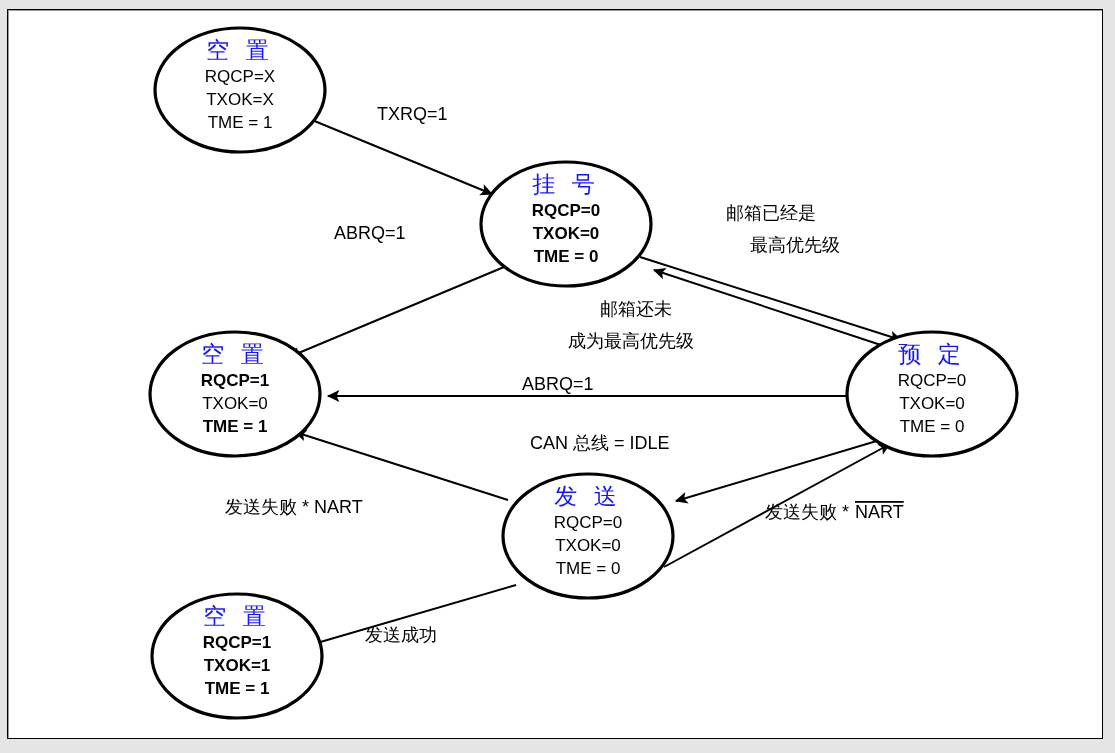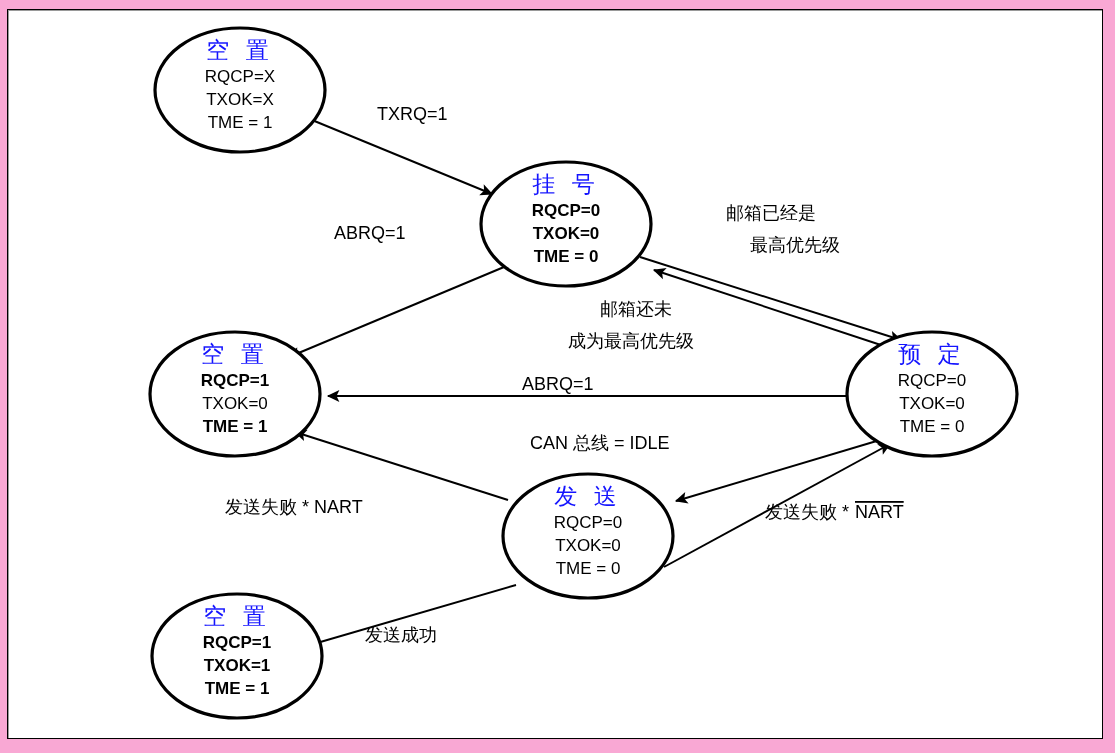--- a/index.html
+++ b/index.html
@@ -1,18 +1,18 @@
 <!DOCTYPE html>
 <html><head>
 <meta charset="utf-8">
 <style>
   html,body{margin:0;padding:0;background:#ffffff;}
   body{width:1115px;height:753px;overflow:hidden;
        font-family:"Liberation Sans","DejaVu Sans",sans-serif;}
-  #canvas{position:relative;width:1115px;height:753px;background:#f9a8d4;}
+  #canvas{position:relative;width:1115px;height:753px;background:#e5e5e5;}
   #frame{position:absolute;left:7px;top:9px;width:1096px;height:730px;
          border:1px solid #000;box-shadow:1px 1px 0 #9a9a9a inset;
          box-sizing:border-box;background:#fff;}
   svg{position:absolute;left:0;top:0;width:1115px;height:753px;}
   .ell{fill:#ffffff;stroke:#000000;stroke-width:3.2;}
   .ln{stroke:#000000;stroke-width:1.9;fill:none;}
   .hd{fill:#000000;}
   text{font-family:"Liberation Sans","DejaVu Sans",sans-serif;}
   .title{fill:#1414ff;font-size:23px;letter-spacing:5px;}
   .row{fill:#000000;font-size:17px;}

